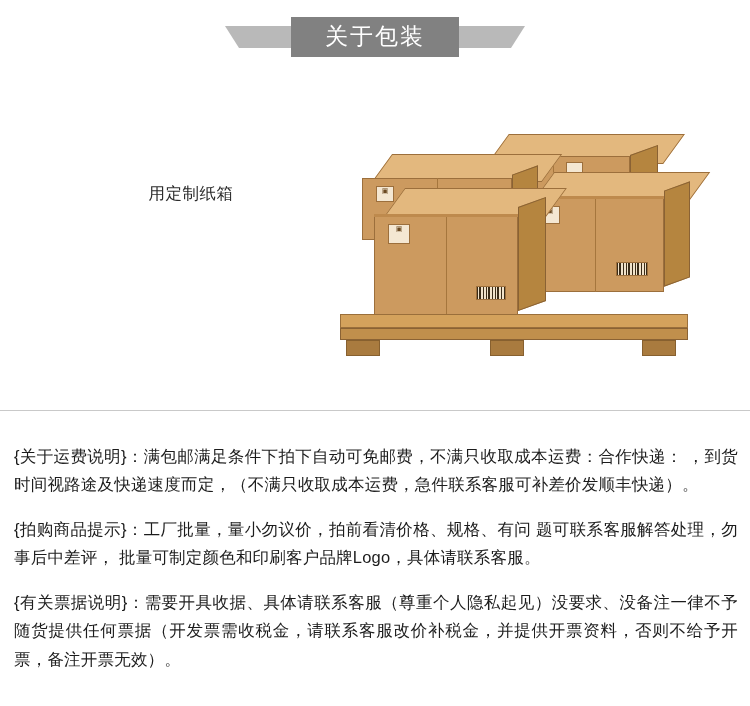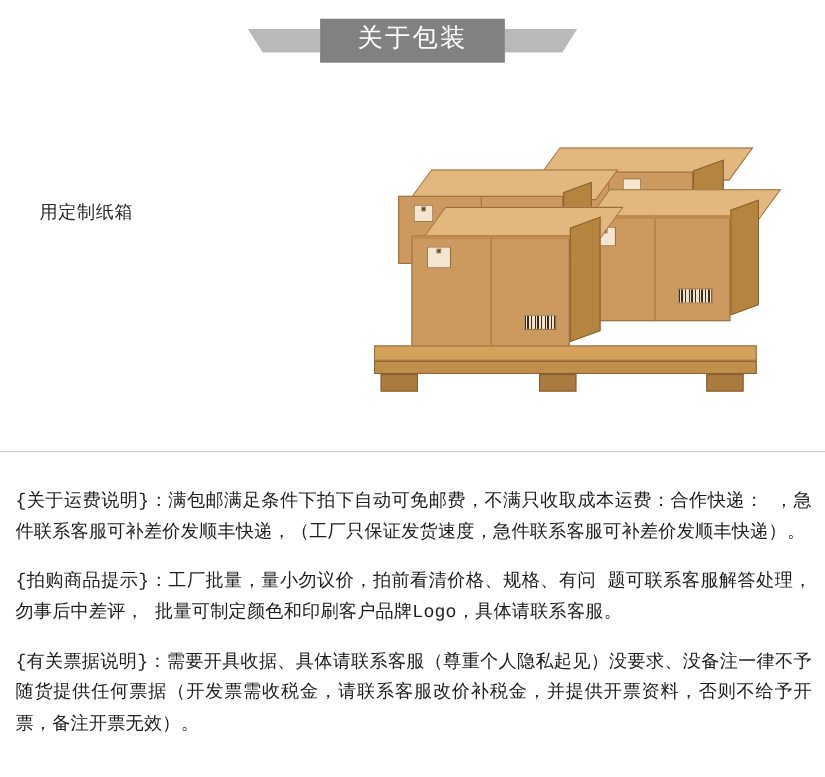--- a/index.html
+++ b/index.html
@@ -12,21 +12,20 @@
     background: #ffffff;
     font-family: "Liberation Sans", sans-serif;
     color: #231f20;
     overflow: hidden;
   }
 
   .page {
     position: relative;
     width: 750px;
     height: 706px;
-    font-family: Liberation Mono, monospace;
   }
 
   
   .banner {
     position: absolute;
     top: 16px;
     left: 0;
     width: 750px;
     height: 42px;
     display: flex;
@@ -61,20 +60,21 @@
     left: 0;
     width: 750px;
     height: 300px;
   }
 
   .hero-text {
     position: absolute;
     left: 36px;
     top: 82px;
     width: 310px;
+    text-align: center;
   }
   .hero-line {
     font-size: 16.5px;
     color: #2b2b2b;
     line-height: 1.9;
     letter-spacing: 0.5px;
     white-space: nowrap;
   }
   .hero-slogan {
     margin-top: 18px;
@@ -263,18 +263,18 @@
       <div class="pallet-front" style="left:10px;  top:202px; width:348px; height:12px;"></div>
       <div class="pallet-leg" style="left:16px;  top:214px; width:34px; height:16px;"></div>
       <div class="pallet-leg" style="left:160px; top:214px; width:34px; height:16px;"></div>
       <div class="pallet-leg" style="left:312px; top:214px; width:34px; height:16px;"></div>
     </div>
   </div>
 
   <div class="divider"></div>
 
   <div class="terms">
-    <p class="term-para">{关于运费说明}：满包邮满足条件下拍下自动可免邮费，不满只收取成本运费：合作快递：           ，急件联系客服可补差价发顺丰快递，（工厂只保证发货速度，急件联系客服可补差价发顺丰快递）。</p>
+    <p class="term-para">{关于运费说明}：满包邮满足条件下拍下自动可免邮费，不满只收取成本运费：合作快递：           ，到货时间视路途及快递速度而定，（不满只收取成本运费，急件联系客服可补差价发顺丰快递）。</p>
     <p class="term-para">{拍购商品提示}：工厂批量，量小勿议价，拍前看清价格、规格、有问 题可联系客服解答处理，勿事后中差评， 批量可制定颜色和印刷客户品牌Logo，具体请联系客服。</p>
     <p class="term-para">{有关票据说明}：需要开具收据、具体请联系客服（尊重个人隐私起见）没要求、没备注一律不予随货提供任何票据（开发票需收税金，请联系客服改价补税金，并提供开票资料，否则不给予开票，备注开票无效）。</p>
   </div>
 
 </div>
 
 </body></html>

